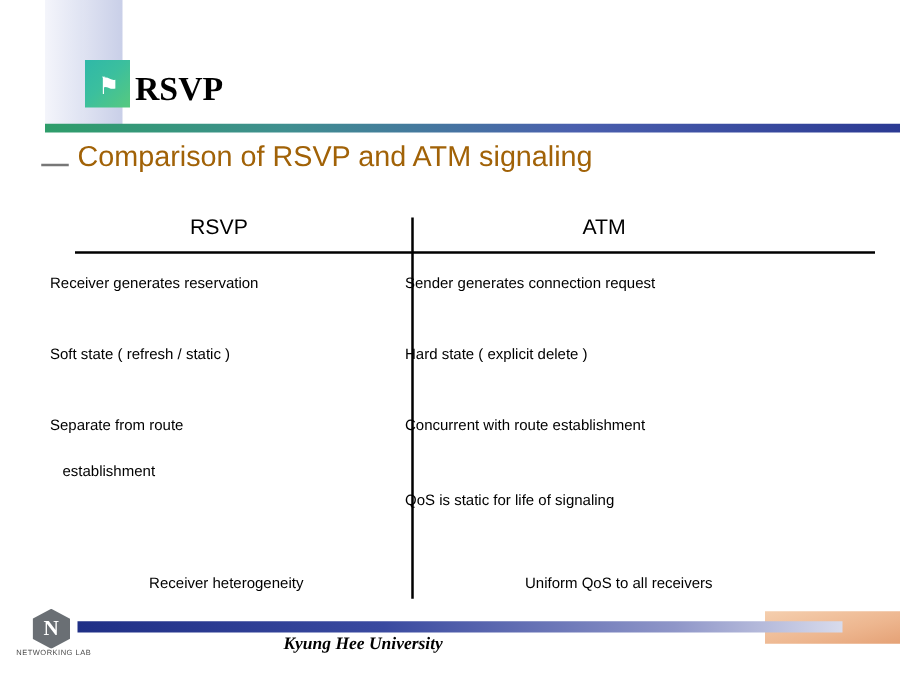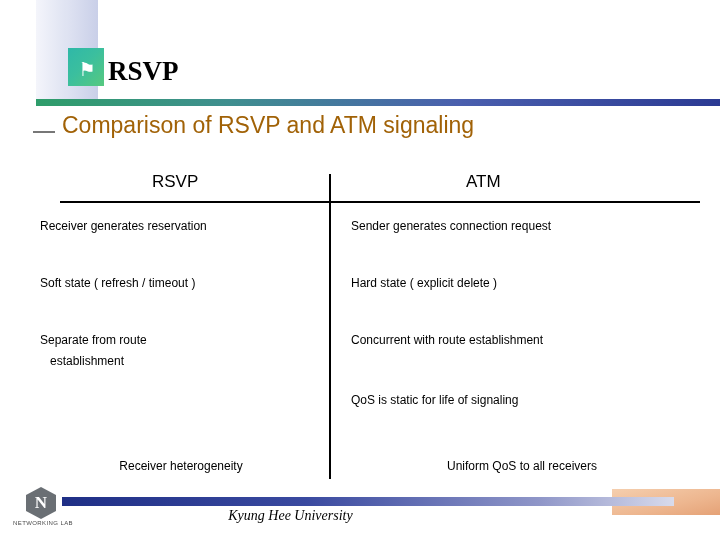--- a/index.html
+++ b/index.html
@@ -127,29 +127,29 @@
     background: #000000;
   }
 
   .row {
     position: absolute;
     font-size: 12px;
     color: #000000;
     line-height: 21px;
   }
   .cell-left  { left: 8px;   width: 282px; }
-  .cell-right { left: 319px; width: 342px; }
+  .cell-right { left: 292px; width: 342px; }
 
   .r0 { top: 44px; }
   .r1 { top: 101px; }
   .r2 { top: 158px; }
   .r3 { top: 218px; }
   .r4 { top: 284px; text-align: center; }
 
-  .indent2 { display: block; padding-left: 10px; }
+  .indent2 { display: block; padding-left: 10px; margin-top: 16px; }
 
   
   .foot-bar {
     position: absolute;
     left: 62px;
     top: 497px;
     width: 612px;
     height: 9px;
     background: linear-gradient(to right, #1f2f86 0%, #3a4aa0 40%, #8f96c8 78%, #d8dbec 100%);
   }
@@ -163,21 +163,21 @@
     opacity: .85;
   }
   .foot-text {
     position: absolute;
     left: 0;
     top: 508px;
     width: 581px;
     text-align: center;
     font-family: "Liberation Serif", serif;
     font-style: italic;
-    font-weight: normal;
+    font-weight: bold;
     font-size: 14px;
     color: #000000;
   }
 
   .foot-logo {
     position: absolute;
     left: 10px;
     top: 487px;
     width: 66px;
     height: 46px;
@@ -235,21 +235,21 @@
 
   <div class="col-head left">RSVP</div>
   <div class="col-head right">ATM</div>
 
   <div class="head-rule"></div>
   <div class="v-rule"></div>
 
   <div class="row cell-left r0">Receiver generates reservation</div>
   <div class="row cell-right r0">Sender generates connection request</div>
 
-  <div class="row cell-left r1">Soft state ( refresh / timeout )</div>
+  <div class="row cell-left r1">Soft state ( refresh / static )</div>
   <div class="row cell-right r1">Hard state ( explicit delete )</div>
 
   <div class="row cell-left r2">
     <span>Separate from route</span>
     <span class="indent2">establishment</span>
   </div>
   <div class="row cell-right r2">Concurrent with route establishment</div>
 
   <div class="row cell-right r3">QoS is static for life of signaling</div>
 

